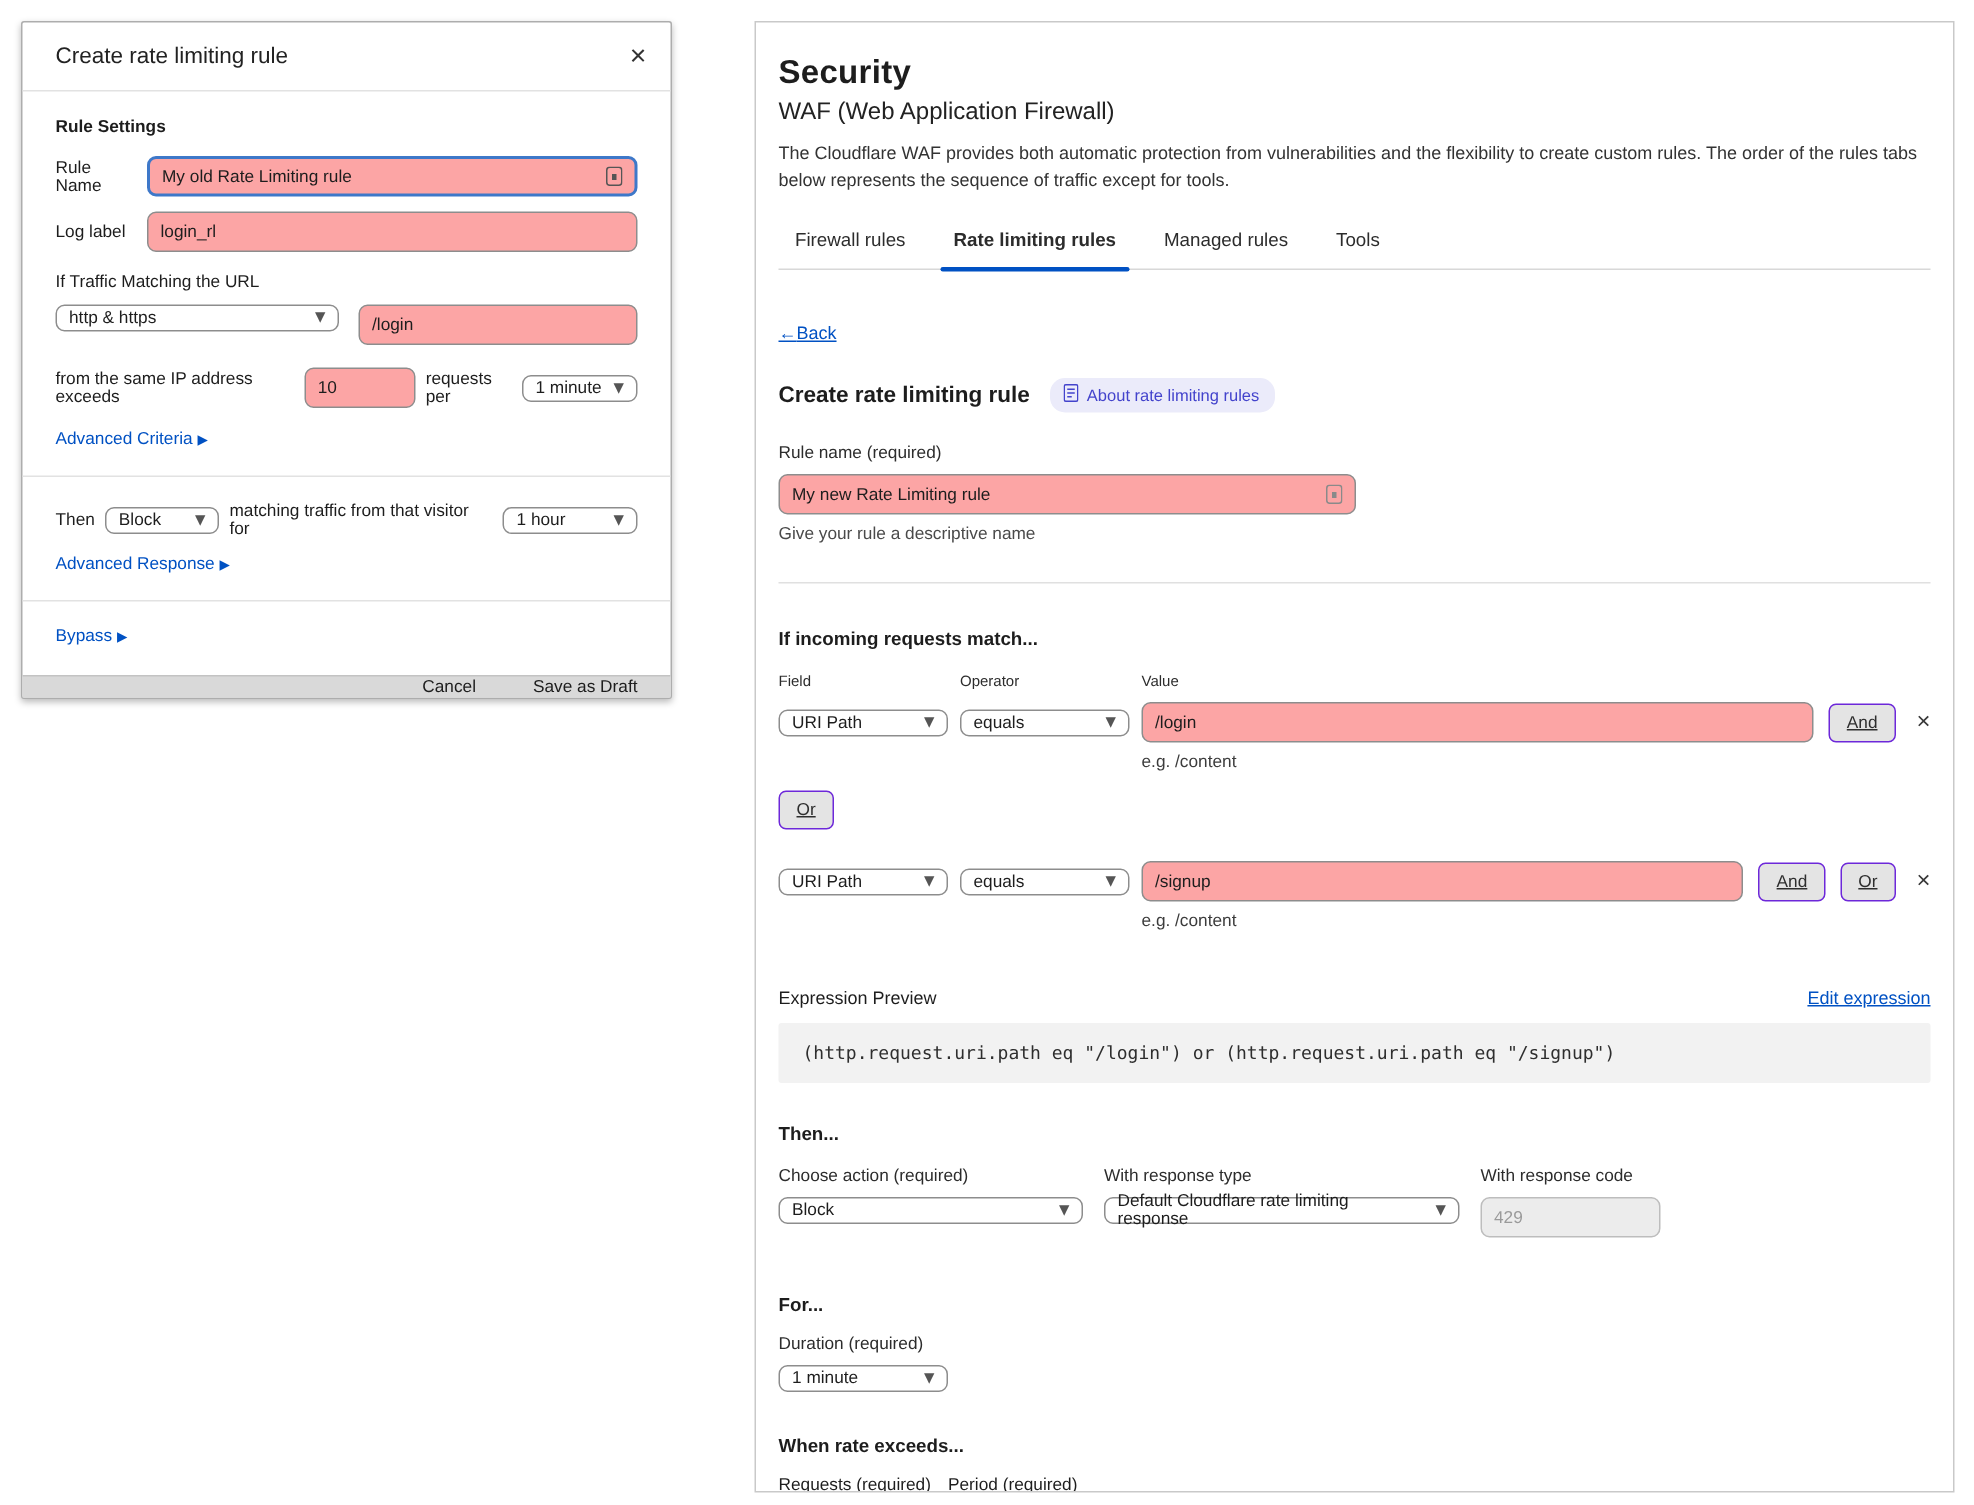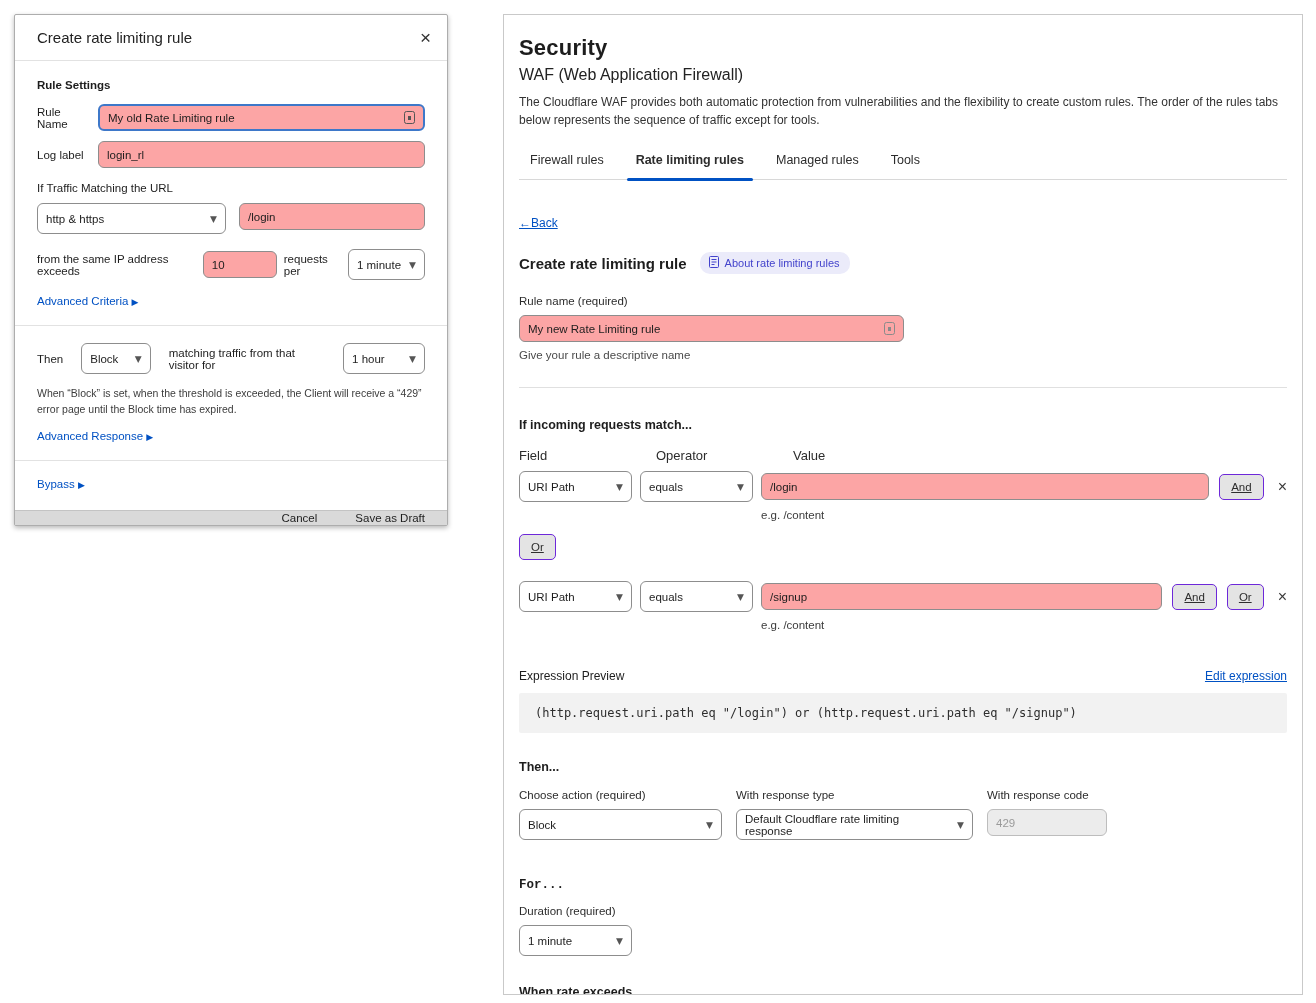--- a/index.html
+++ b/index.html
@@ -2,21 +2,21 @@
 <html><head>
 <meta charset="utf-8">
 <style>
   * { margin:0; padding:0; box-sizing:border-box; }
   html,body { width:1316px; height:1003px; background:#fff; font-family:"Liberation Sans", sans-serif; color:#1d1d1d; }
   body { position:relative; }
 
   
   .select {
     display:flex; align-items:center; justify-content:space-between;
-    height:31px; border:1px solid #8d8d8d; border-radius:6px;
+    height:18px; border:1px solid #8d8d8d; border-radius:6px;
     padding:0 8px; font-size:11.5px; background:#fff; color:#1d1d1d; cursor:pointer;
   }
   .caret { font-family:"DejaVu Sans", sans-serif; font-size:9px; color:#555; margin-left:8px; }
   .tbox {
     display:flex; align-items:center; height:27px; border:1px solid #8d8d8d;
     border-radius:6px; padding:0 8px; background:#fca5a5;
   }
   .tbox input {
     border:none; outline:none; flex:1; font-size:11.5px; font-family:"Liberation Sans", sans-serif;
     color:#1d1d1d; background:transparent; min-width:0;
@@ -52,21 +52,21 @@
   .m-traffic-label { margin:14px 0 9px; }
   .m-url-row { display:flex; gap:13px; margin-bottom:15px; }
   .m-url-row .select { width:189px; }
   .m-url-row .tbox { flex:1; }
   .m-threshold { display:flex; align-items:center; gap:7px; margin-bottom:15px; }
   .m-threshold .tbox { width:74px; }
   .m-threshold .select { width:84px; }
   .m-link-row { margin:4px 0 18px; color:#0051c3; cursor:pointer; }
   .tri { font-family:"DejaVu Sans", sans-serif; font-size:9px; }
   .m-divider { border-top:1px solid #e2e2e2; margin:0 -22px; }
-  .m-then { display:flex; align-items:center; gap:18px; margin:17px 0 11px; }
+  .m-then { display:flex; align-items:center; gap:7px; margin:17px 0 11px; }
   .m-then .select.action { width:76px; }
   .m-then .select.duration { width:90px; }
   .m-note { font-size:10.5px; color:#3c3c3c; line-height:1.55; margin-bottom:12px; }
   .modal-footer {
     margin-top:0; background:#d9d9d9; border-top:1px solid #c3c3c3;
     padding:1px 22px; display:flex; justify-content:flex-end; gap:38px; font-size:11.5px;
   }
   .textbtn { cursor:pointer; color:#1d1d1d; }
 
   
@@ -89,21 +89,21 @@
     display:inline-flex; align-items:center; gap:6px; background:#ebebfa; color:#4343cc;
     font-size:11px; padding:4px 10px 4px 9px; border-radius:10px; cursor:pointer;
   }
   .field-label { font-size:11.5px; color:#2c2c2c; }
   .rn-label { margin-top:21px; }
   .rn-box { width:385px; margin-top:8px; }
   .rn-helper { font-size:11.5px; color:#4a4a4a; margin-top:7px; }
   .h-divider { border-top:1px solid #e0e0e0; margin-top:26px; }
   .sec-title { font-size:12.5px; font-weight:bold; }
   .match-title { margin-top:30px; }
-  .cond-labels { display:flex; gap:24px; margin-top:16px; font-size:13px; color:#2c2c2c; }
+  .cond-labels { display:flex; gap:8px; margin-top:16px; font-size:10px; color:#2c2c2c; }
   .cond-labels .c1 { width:113px; } .cond-labels .c2 { width:113px; }
   .cond-row { display:flex; align-items:center; gap:8px; margin-top:8px; }
   .cond-row .select { width:113px; flex:0 0 auto; }
   .cond-row .tbox { flex:1; }
   .cond-row .graybtn { flex:0 0 auto; margin-left:2px; }
   .cond-row .xicon { margin-left:6px; }
   .cond-hint { font-size:11.5px; color:#3c3c3c; margin:7px 0 0 242px; }
   .or-row { margin:13px 0 6px; }
   .row-gap { margin-top:21px; }
   .expr-row { display:flex; justify-content:space-between; align-items:flex-end; margin-top:38px; font-size:12px; }
@@ -112,21 +112,21 @@
     margin-top:10px; background:#f2f2f2; border-radius:2px; padding:13px 16px;
     font-family:"DejaVu Sans Mono", monospace; font-size:12px; color:#2e2e2e; white-space:nowrap; overflow:hidden;
   }
   .then-title { margin-top:27px; }
   .act-labels { display:flex; gap:14px; margin-top:15px; font-size:11.5px; color:#2c2c2c; }
   .act-labels .a1 { width:203px; } .act-labels .a2 { width:237px; }
   .act-row { display:flex; gap:14px; margin-top:8px; }
   .act-row .select.a1 { width:203px; }
   .act-row .select.a2 { width:237px; }
   .act-row .tbox.a3 { width:120px; }
-  .for-title { margin-top:38px;font-family:Liberation Mono, monospace; }
+  .for-title { margin-top:38px; }
   .dur-label { margin-top:13px; }
   .dur-select { width:113px; margin-top:8px; }
   .rate-title { margin-top:29px; }
   .rate-labels { display:flex; gap:10px; margin-top:13px; font-size:11.5px; }
   .rate-labels .r1 { width:103px; }
 </style>
 </head>
 <body>
 
 <div class="modal">
@@ -194,21 +194,20 @@
         <span>Block</span>
         <span class="caret">▼</span>
       </span>
       <span>matching traffic from that visitor for</span>
       <span class="select duration">
         <span>1 hour</span>
         <span class="caret">▼</span>
       </span>
     </div>
 
-    <div class="m-note">When “Block” is set, when the threshold is exceeded, the Client will receive a “429” error page until the Block time has expired.</div>
 
     <div class="m-link-row">
       <span>Advanced Response</span>
       <span class="tri"> ▶</span>
     </div>
 
     <div class="m-divider"></div>
 
     <div class="m-link-row" style="margin-top:17px; margin-bottom:20px;">
       <span>Bypass</span>

